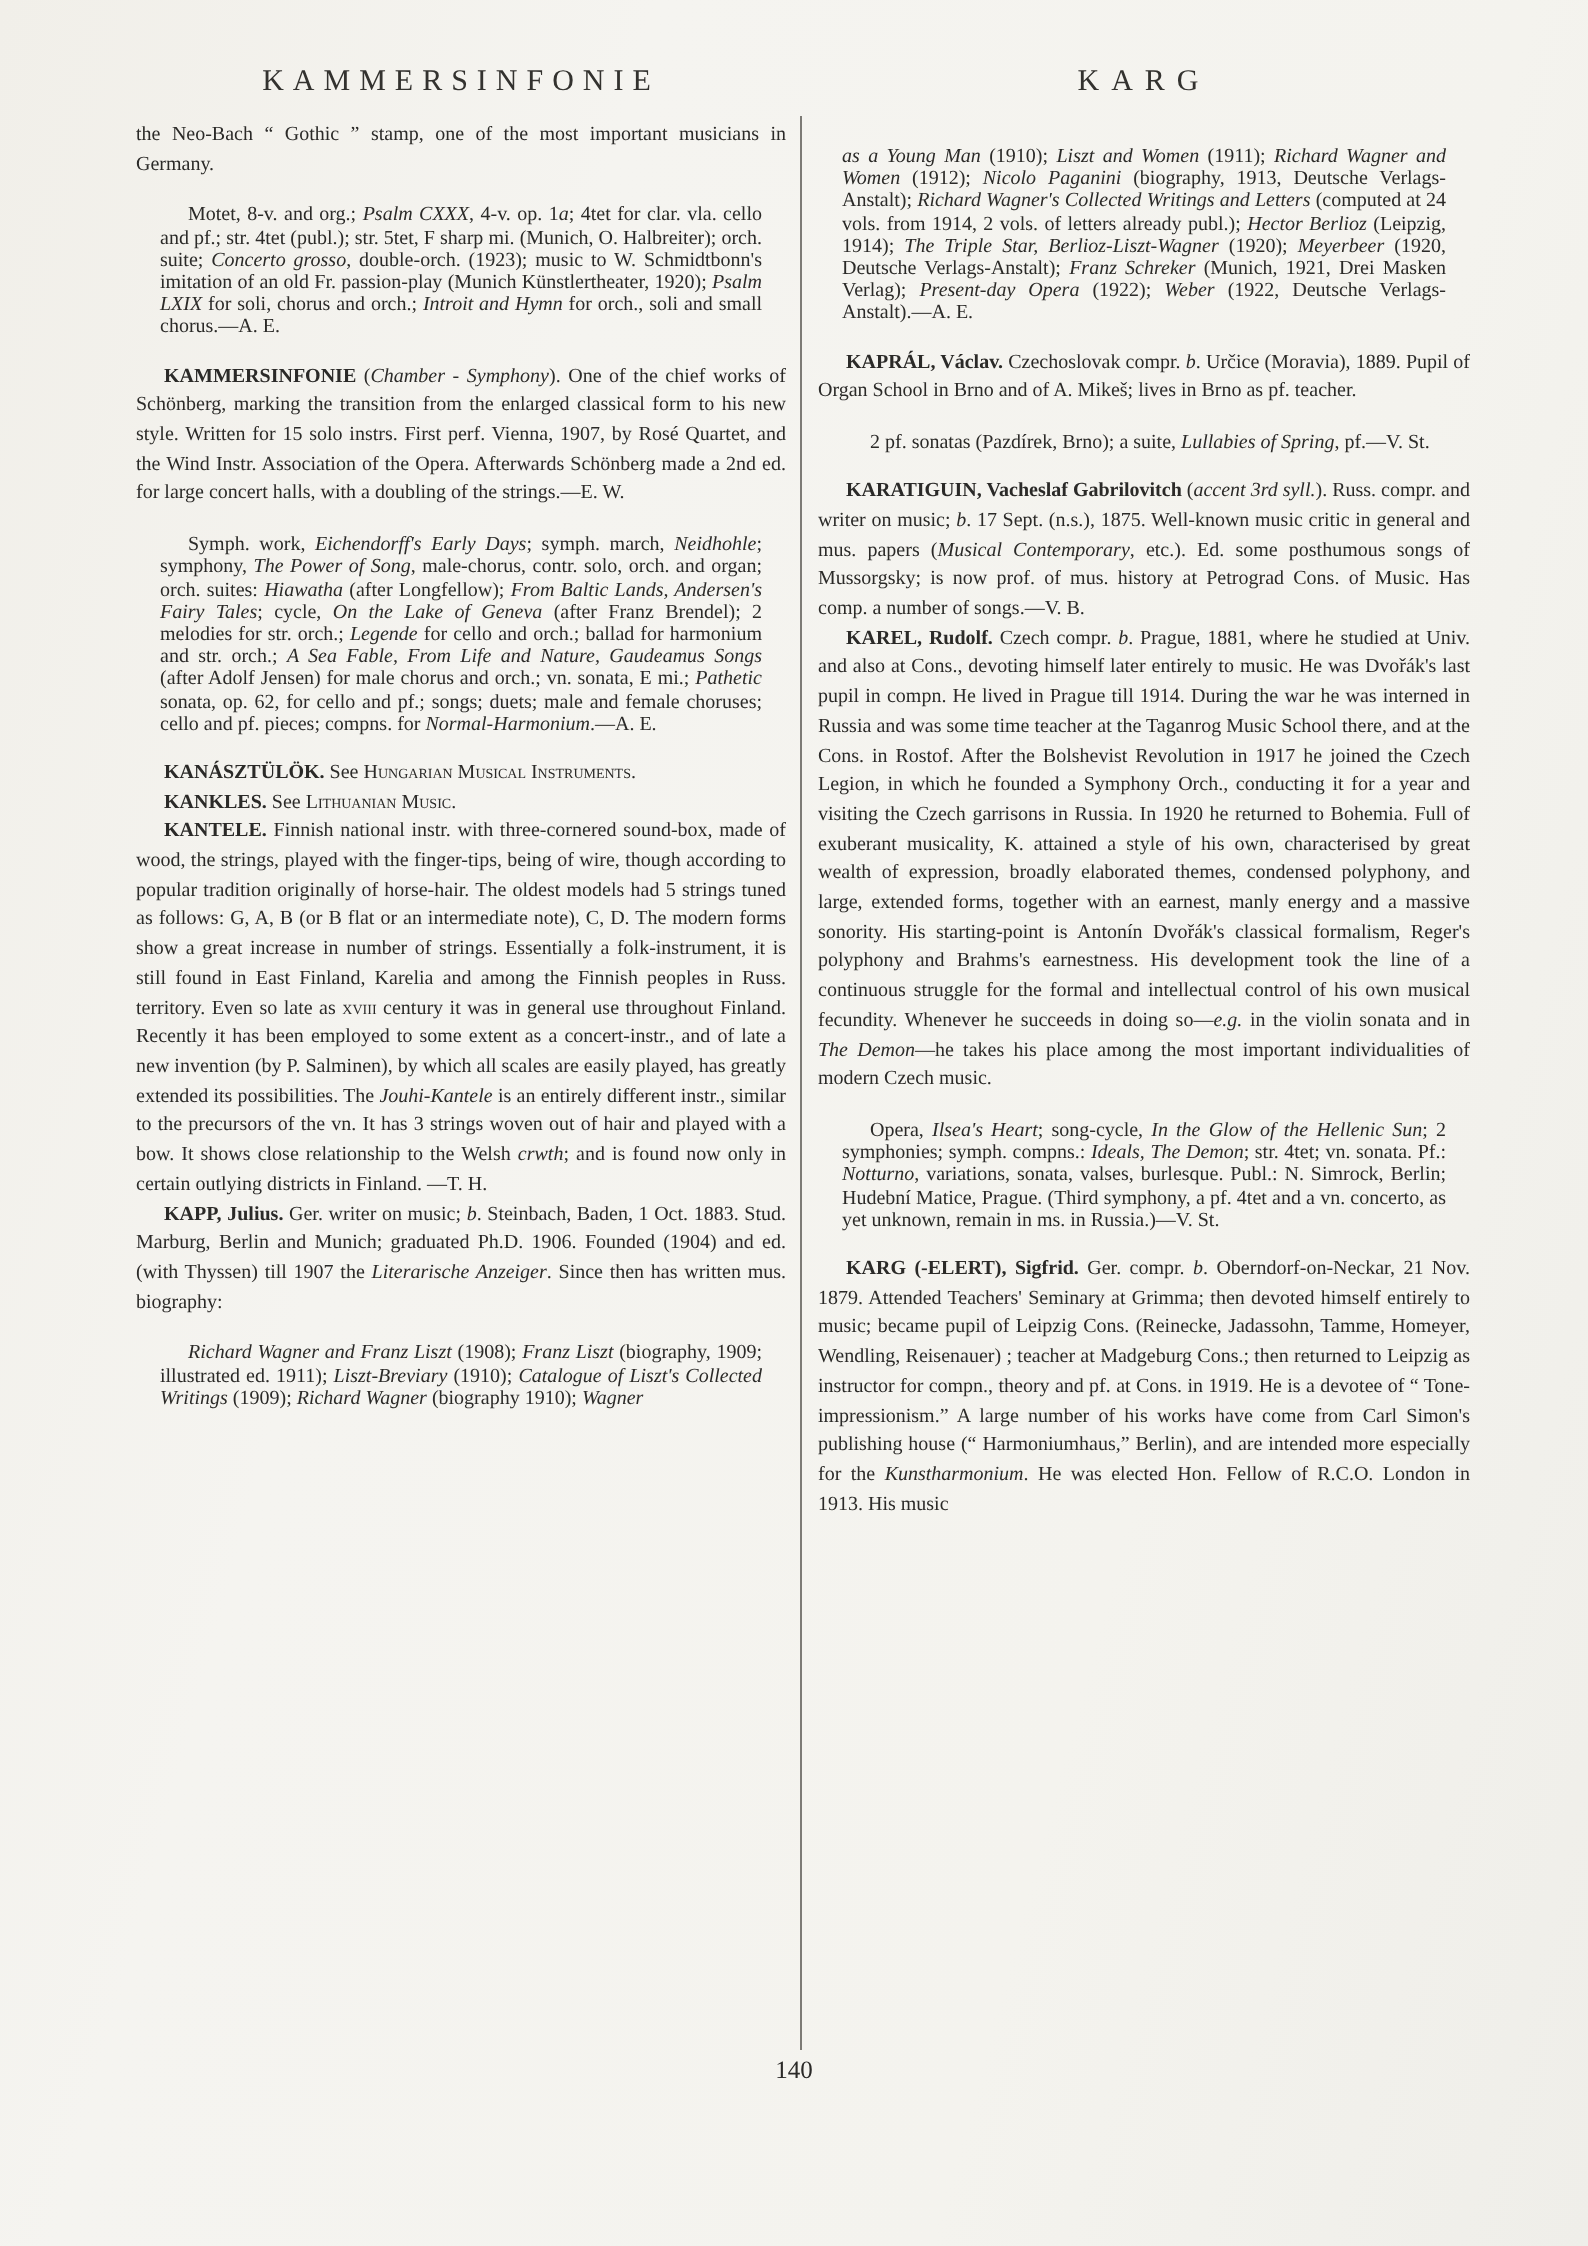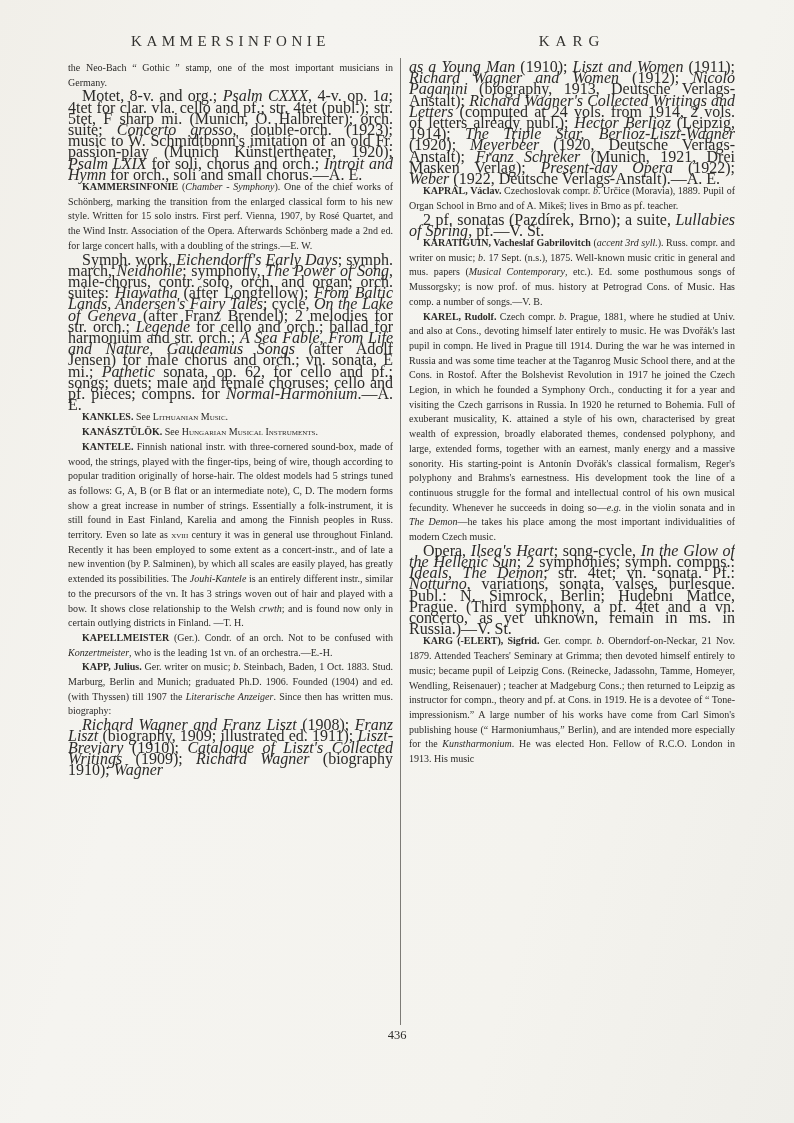--- a/index.html
+++ b/index.html
@@ -29,22 +29,22 @@
   #col-right{left:409px;width:326px;}
   .divider{
     position:absolute;left:400px;top:58px;width:1px;height:967px;
     background:#7d7b76;
   }
   .para{
     margin:0;
     font-size:10px;line-height:14.7px;
   }
   .fine{
-    margin:0;
-    font-size:16px;line-height:11.2px;
+    margin:12px;
+    font-size:10px;line-height:11.2px;
   }
   .ind{text-indent:14px;}
   .bd{font-weight:bold;}
   .it{font-style:italic;}
   .sc{font-variant:small-caps;}
   .page-number{
     position:absolute;left:0;top:1028px;width:794px;
     text-align:center;font-size:12.5px;color:#2b2a28;
   }
 </style>
@@ -55,31 +55,30 @@
   <div class="running-head" id="head-left">KAMMERSINFONIE</div>
   <div class="running-head" id="head-right">KARG</div>
 
   <div class="divider"></div>
 
   <div class="col" id="col-left">
       <p class="para"><span>the Neo-Bach “ Gothic ” stamp, one of the most important musicians in Germany.</span></p>
       <p class="fine ind"><span>Motet, 8-v. and org.; </span><span class="it">Psalm CXXX</span><span>, 4-v. op. 1</span><span class="it">a</span><span>; 4tet for clar. vla. cello and pf.; str. 4tet (publ.); str. 5tet, F sharp mi. (Munich, O. Halbreiter); orch. suite; </span><span class="it">Concerto grosso</span><span>, double-orch. (1923); music to W. Schmidtbonn's imitation of an old Fr. passion-play (Munich Künstlertheater, 1920); </span><span class="it">Psalm LXIX</span><span> for soli, chorus and orch.; </span><span class="it">Introit and Hymn</span><span> for orch., soli and small chorus.—A. E.</span></p>
       <p class="para ind"><span class="bd">KAMMERSINFONIE</span><span> (</span><span class="it">Chamber - Symphony</span><span>).  One of the chief works of Schönberg, marking the transition from the enlarged classical form to his new style.  Written for 15 solo instrs.  First perf. Vienna, 1907, by Rosé Quartet, and the Wind Instr. Association of the Opera.  Afterwards Schönberg made a 2nd ed. for large concert halls, with a doubling of the strings.—</span><span class="sc">E. W.</span></p>
       <p class="fine ind"><span>Symph. work, </span><span class="it">Eichendorff's Early Days</span><span>; symph. march, </span><span class="it">Neidhohle</span><span>; symphony, </span><span class="it">The Power of Song</span><span>, male-chorus, contr. solo, orch. and organ; orch. suites: </span><span class="it">Hiawatha</span><span> (after Longfellow); </span><span class="it">From Baltic Lands, Andersen's Fairy Tales</span><span>; cycle, </span><span class="it">On the Lake of Geneva</span><span> (after Franz Brendel); 2 melodies for str. orch.; </span><span class="it">Legende</span><span> for cello and orch.; ballad for harmonium and str. orch.; </span><span class="it">A Sea Fable, From Life and Nature, Gaudeamus Songs</span><span> (after Adolf Jensen) for male chorus and orch.; vn. sonata, E mi.; </span><span class="it">Pathetic</span><span> sonata, op. 62, for cello and pf.; songs; duets; male and female choruses; cello and pf. pieces; compns. for </span><span class="it">Normal-Harmonium</span><span>.—A. E.</span></p>
+      <p class="para ind"><span class="bd">KANÁSZTÜLÖK.</span><span>  See </span><span class="sc">Hungarian Musical Instruments</span><span>.</span></p>
       <p class="para ind"><span class="bd">KANKLES.</span><span>  See </span><span class="sc">Lithuanian Music</span><span>.</span></p>
-      <p class="para ind"><span class="bd">KANÁSZTÜLÖK.</span><span>  See </span><span class="sc">Hungarian Musical Instruments</span><span>.</span></p>
       <p class="para ind"><span class="bd">KANTELE.</span><span>  Finnish national instr. with three-cornered sound-box, made of wood, the strings, played with the finger-tips, being of wire, though according to popular tradition originally of horse-hair.  The oldest models had 5 strings tuned as follows:  G, A, B (or B flat or an intermediate note), C, D.  The modern forms show a great increase in number of strings.  Essentially a folk-instrument, it is still found in East Finland, Karelia and among the Finnish peoples in Russ. territory.  Even so late as </span><span class="sc">xviii</span><span> century it was in general use throughout Finland.  Recently it has been employed to some extent as a concert-instr., and of late a new invention (by P. Salminen), by which all scales are easily played, has greatly extended its possibilities.  The </span><span class="it">Jouhi-Kantele</span><span> is an entirely different instr., similar to the precursors of the vn.  It has 3 strings woven out of hair and played with a bow.  It shows close relationship to the Welsh </span><span class="it">crwth</span><span>;  and is found now only in certain outlying districts in Finland. —</span><span class="sc">T. H.</span></p>
-      <p class="para ind"><span class="bd">KAPELLMEISTER</span><span> (Ger.).  Condr. of an orch. Not to be confused with </span><span class="it">Konzertmeister</span><span>, who is the leading 1st vn. of an orchestra.—</span><span class="sc">E.-H.</span></p>
       <p class="para ind"><span class="bd">KAPP, Julius.</span><span>  Ger. writer on music; </span><span class="it">b</span><span>. Steinbach, Baden, 1 Oct. 1883.  Stud. Marburg, Berlin and Munich; graduated Ph.D. 1906.  Founded (1904) and ed. (with Thyssen) till 1907 the </span><span class="it">Literarische Anzeiger</span><span>.  Since then has written mus. biography:</span></p>
       <p class="fine ind"><span class="it">Richard Wagner and Franz Liszt</span><span> (1908); </span><span class="it">Franz Liszt</span><span> (biography, 1909;  illustrated ed. 1911); </span><span class="it">Liszt-Breviary</span><span> (1910); </span><span class="it">Catalogue of Liszt's Collected Writings</span><span> (1909); </span><span class="it">Richard Wagner</span><span> (biography 1910); </span><span class="it">Wagner</span></p>
     </div>
   <div class="col" id="col-right">
       <p class="fine"><span class="it">as a Young Man</span><span> (1910); </span><span class="it">Liszt and Women</span><span> (1911); </span><span class="it">Richard Wagner and Women</span><span> (1912); </span><span class="it">Nicolo Paganini</span><span> (biography, 1913, Deutsche Verlags-Anstalt); </span><span class="it">Richard Wagner's Collected Writings and Letters</span><span> (computed at 24 vols. from 1914, 2 vols. of letters already publ.); </span><span class="it">Hector Berlioz</span><span> (Leipzig, 1914); </span><span class="it">The Triple Star, Berlioz-Liszt-Wagner</span><span> (1920); </span><span class="it">Meyerbeer</span><span> (1920, Deutsche Verlags-Anstalt); </span><span class="it">Franz Schreker</span><span> (Munich, 1921, Drei Masken Verlag); </span><span class="it">Present-day Opera</span><span> (1922); </span><span class="it">Weber</span><span> (1922, Deutsche Verlags-Anstalt).—A. E.</span></p>
       <p class="para ind"><span class="bd">KAPRÁL, Václav.</span><span>  Czechoslovak compr. </span><span class="it">b</span><span>. Určice (Moravia), 1889.  Pupil of Organ School in Brno and of A. Mikeš;  lives in Brno as pf. teacher.</span></p>
       <p class="fine ind"><span>2 pf. sonatas (Pazdírek, Brno);  a suite, </span><span class="it">Lullabies of Spring</span><span>, pf.—V. St.</span></p>
       <p class="para ind"><span class="bd">KARATIGUIN, Vacheslaf Gabrilovitch</span><span> (</span><span class="it">accent 3rd syll.</span><span>).  Russ. compr. and writer on music; </span><span class="it">b</span><span>. 17 Sept. (n.s.), 1875.  Well-known music critic in general and mus. papers (</span><span class="it">Musical Contemporary</span><span>, etc.).  Ed. some posthumous songs of Mussorgsky;  is now prof. of mus. history at Petrograd Cons. of Music.  Has comp. a number of songs.—</span><span class="sc">V. B.</span></p>
       <p class="para ind"><span class="bd">KAREL, Rudolf.</span><span>  Czech compr. </span><span class="it">b</span><span>. Prague, 1881, where he studied at Univ. and also at Cons., devoting himself later entirely to music. He was Dvořák's last pupil in compn.  He lived in Prague till 1914.  During the war he was interned in Russia and was some time teacher at the Taganrog Music School there, and at the Cons. in Rostof.  After the Bolshevist Revolution in 1917 he joined the Czech Legion, in which he founded a Symphony Orch., conducting it for a year and visiting the Czech garrisons in Russia.  In 1920 he returned to Bohemia.  Full of exuberant musicality, K. attained a style of his own, characterised by great wealth of expression, broadly elaborated themes, condensed polyphony, and large, extended forms, together with an earnest, manly energy and a massive sonority.  His starting-point is Antonín Dvořák's classical formalism, Reger's polyphony and Brahms's earnestness.  His development took the line of a continuous struggle for the formal and intellectual control of his own musical fecundity.  Whenever he succeeds in doing so—</span><span class="it">e.g.</span><span> in the violin sonata and in </span><span class="it">The Demon</span><span>—he takes his place among the most important individualities of modern Czech music.</span></p>
       <p class="fine ind"><span>Opera, </span><span class="it">Ilsea's Heart</span><span>;  song-cycle, </span><span class="it">In the Glow of the Hellenic Sun</span><span>;  2 symphonies;  symph. compns.: </span><span class="it">Ideals, The Demon</span><span>;  str. 4tet;  vn. sonata.  Pf.: </span><span class="it">Notturno</span><span>, variations, sonata, valses, burlesque.  Publ.: N. Simrock, Berlin;  Hudební Matice, Prague.  (Third symphony, a pf. 4tet and a vn. concerto, as yet unknown, remain in ms. in Russia.)—V. St.</span></p>
       <p class="para ind"><span class="bd">KARG (-ELERT), Sigfrid.</span><span>  Ger. compr.  </span><span class="it">b</span><span>. Oberndorf-on-Neckar, 21 Nov. 1879.  Attended Teachers' Seminary at Grimma;  then devoted himself entirely to music;  became pupil of Leipzig Cons. (Reinecke, Jadassohn, Tamme, Homeyer, Wendling, Reisenauer) ;  teacher at Madgeburg Cons.;  then returned to Leipzig as instructor for compn., theory and pf. at Cons. in 1919.  He is a devotee of “ Tone-impressionism.” A large number of his works have come from Carl Simon's publishing house (“ Harmoniumhaus,” Berlin), and are intended more especially for the </span><span class="it">Kunstharmonium</span><span>.  He was elected Hon. Fellow of R.C.O. London in 1913.  His music</span></p>
     </div>
 
-  <div class="page-number">436</div>
+  <div class="page-number">140</div>
 </div>
 
 </body></html>

